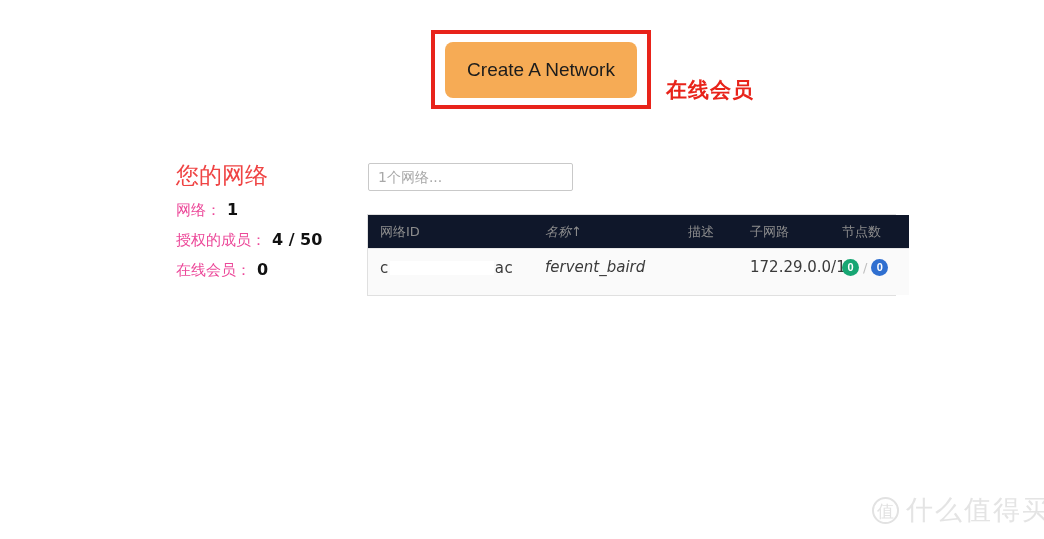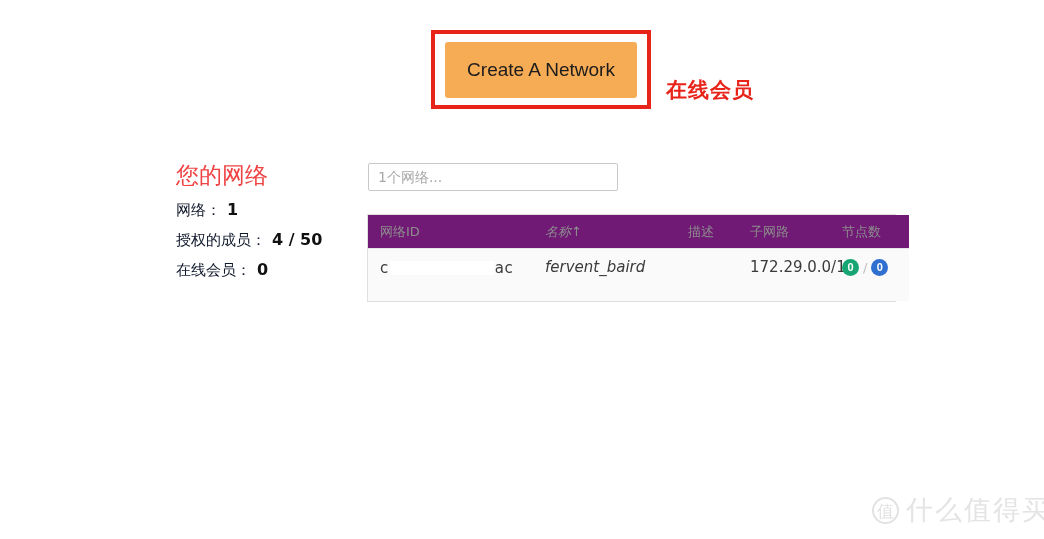--- a/index.html
+++ b/index.html
@@ -28,21 +28,21 @@
   }
 
   #create-network-button {
     position: absolute;
     left: 445px;
     top: 42px;
     width: 192px;
     height: 56px;
     background: #f6ab55;
     border: none;
-    border-radius: 3px;
+    border-radius: 8px;
     color: #1c1c1c;
     font-family: "Liberation Sans", "DejaVu Sans", sans-serif;
     font-size: 19px;
     line-height: 56px;
     text-align: center;
     cursor: pointer;
     padding: 0;
     box-sizing: border-box;
     white-space: nowrap;
   }
@@ -74,21 +74,21 @@
     white-space: nowrap;
   }
   .stat-row {
     margin-top: 10px;
     font-family: "DejaVu Sans", "Liberation Sans", sans-serif;
     font-size: 15px;
     color: #222222;
     line-height: 20px;
     white-space: nowrap;
   }
-  .stat-row .stat-label { color: #0f172a; }
+  .stat-row .stat-label { color: #ec4899; }
   .stat-row .stat-value {
     font-weight: bold;
     font-size: 16px;
     margin-left: 6px;
     color: #111111;
   }
 
   
   #search-block {
     position: absolute;
@@ -98,21 +98,21 @@
   }
   #search-label {
     font-family: "DejaVu Sans", "Liberation Sans", sans-serif;
     font-size: 12px;
     color: #555555;
     line-height: 16px;
     display: block;
     margin-bottom: 3px;
   }
   #search-input {
-    width: 250px;
+    width: 205px;
     height: 28px;
     box-sizing: border-box;
     border: 1px solid #c9c9c9;
     border-radius: 2px;
     background: #ffffff;
     padding: 0 9px;
     font-family: "DejaVu Sans", "Liberation Sans", sans-serif;
     font-size: 14px;
     color: #333333;
     outline: none;
@@ -138,28 +138,28 @@
     table-layout: fixed;
   }
   #networks-table thead th {
     font-family: "DejaVu Sans", "Liberation Sans", sans-serif;
     font-weight: normal;
     font-size: 13px;
     color: #8d8d8d;
     text-align: left;
     padding: 8px 0 7px 0;
     border-bottom: 1px solid #e6e6e6;
-    background: #701a75;
+    background: #0f172a;
     white-space: nowrap;
   }
   #networks-table tbody td {
     font-family: "DejaVu Sans", "Liberation Sans", sans-serif;
     font-size: 15px;
     color: #3a3a3a;
-    padding: 9px 0 24px 0;
+    padding: 9px 0 18px 0;
     background: #fafafa;
     white-space: nowrap;
     vertical-align: middle;
   }
   .col-id      { width: 165px; padding-left: 12px !important; }
   .col-name    { width: 143px; font-style: italic; }
   .col-desc    { width: 62px;  text-align: left; }
   .col-subnet  { width: 92px;  }
   .col-nodes   { width: 67px;  }
 

